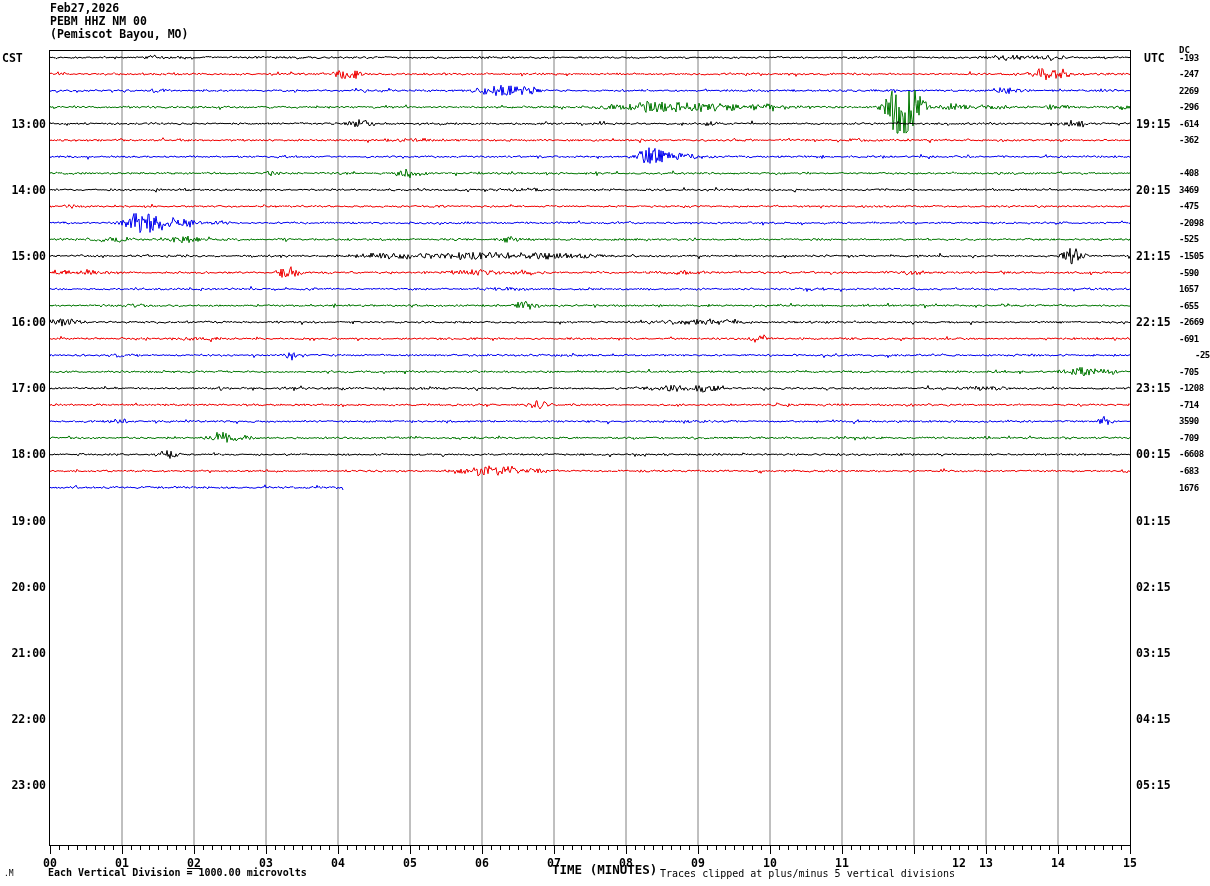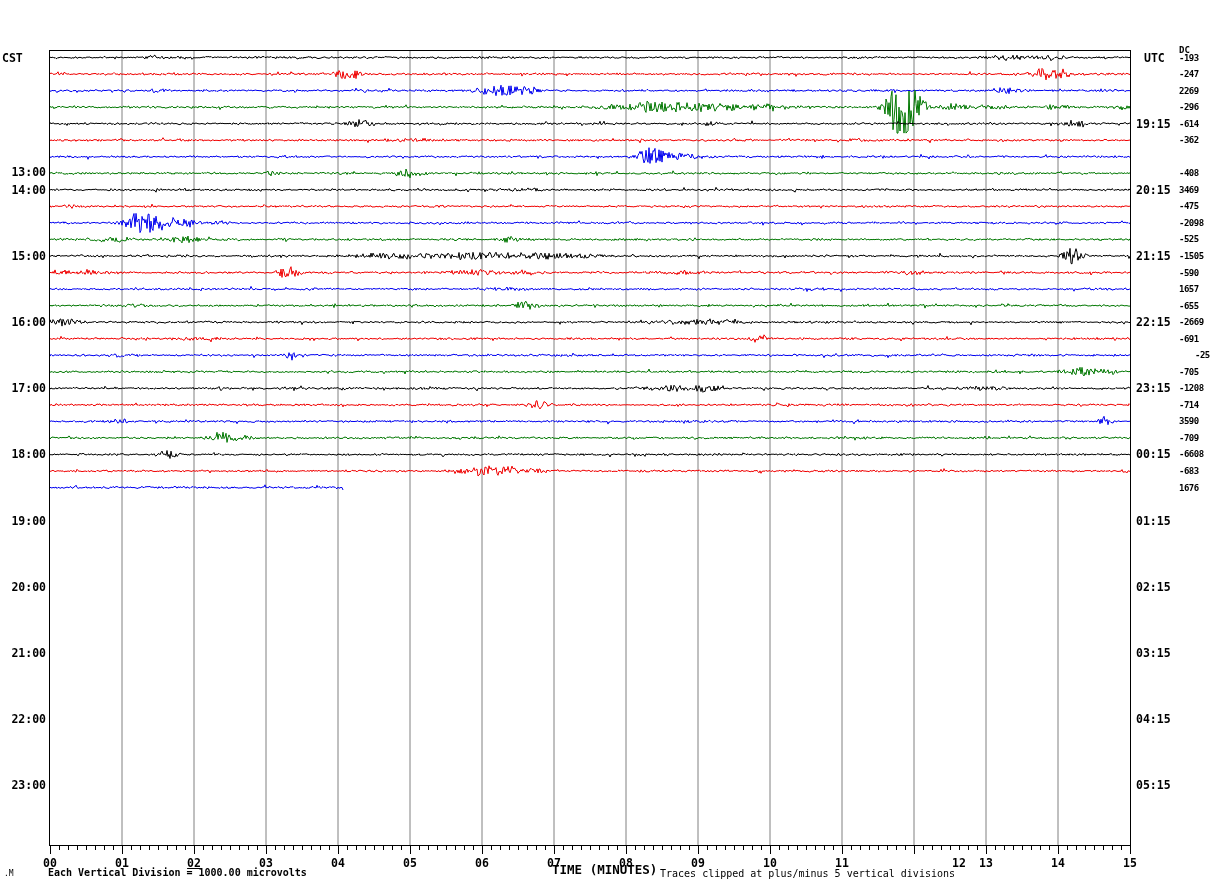--- a/index.html
+++ b/index.html
@@ -16,20 +16,25 @@
   .foot{font-size:10px;font-weight:bold;white-space:pre;}
   .xlabel{font-size:12.5px;font-weight:bold;white-space:pre;}
   .wm{font-size:8px;}
   #plot-frame{left:49px;top:50px;width:1082px;height:796px;border:1px solid #000;box-sizing:border-box;}
 </style>
 </head>
 <body>
 
 <div id="page">
 
+  <div class="abs" style="left:50px;top:2px;">
+    <div class="title-line">Feb27,2026</div>
+    <div class="title-line">PEBM HHZ NM 00</div>
+    <div class="title-line">(Pemiscot Bayou, MO)</div>
+  </div>
 
   <div class="abs tz-header" style="left:2px;top:51px;">CST</div>
   <div class="abs tz-header" style="left:1144px;top:51px;">UTC</div>
   <div class="abs dch" style="left:1179px;top:45px;text-align:right;">DC</div>
 
   <div id="plot-frame" class="abs">
     <svg id="gfx" width="1080" height="794">
         <line x1="72" y1="0" x2="72" y2="794" stroke="#808080" stroke-width="1"></line>
         <line x1="144" y1="0" x2="144" y2="794" stroke="#808080" stroke-width="1"></line>
         <line x1="216" y1="0" x2="216" y2="794" stroke="#808080" stroke-width="1"></line>
@@ -192,21 +197,21 @@
       <line x1="1026.5" y1="0" x2="1026.5" y2="4" stroke="#000" stroke-width="1"></line>
       <line x1="1035.5" y1="0" x2="1035.5" y2="4" stroke="#000" stroke-width="1"></line>
       <line x1="1044.5" y1="0" x2="1044.5" y2="4" stroke="#000" stroke-width="1"></line>
       <line x1="1053.5" y1="0" x2="1053.5" y2="4" stroke="#000" stroke-width="1"></line>
       <line x1="1062.5" y1="0" x2="1062.5" y2="4" stroke="#000" stroke-width="1"></line>
       <line x1="1071.5" y1="0" x2="1071.5" y2="4" stroke="#000" stroke-width="1"></line>
       <line x1="1080.5" y1="0" x2="1080.5" y2="8" stroke="#000" stroke-width="1"></line>
     </svg>
 
   <div id="labels">
-      <div class="abs hl" style="left: 0px; top: 117px; margin-top: 48px;">13:00</div>
+      <div class="abs hl" style="left: 0px; top: 117px;">13:00</div>
       <div class="abs hr" style="left: 1136px; top: 117px;">19:15</div>
       <div class="abs hl" style="left: 0px; top: 183px;">14:00</div>
       <div class="abs hr" style="left: 1136px; top: 183px;">20:15</div>
       <div class="abs hl" style="left: 0px; top: 249px;">15:00</div>
       <div class="abs hr" style="left: 1136px; top: 249px;">21:15</div>
       <div class="abs hl" style="left: 0px; top: 315px;">16:00</div>
       <div class="abs hr" style="left: 1136px; top: 315px;">22:15</div>
       <div class="abs hl" style="left: 0px; top: 381px;">17:00</div>
       <div class="abs hr" style="left: 1136px; top: 381px;">23:15</div>
       <div class="abs hl" style="left: 0px; top: 447px;">18:00</div>

